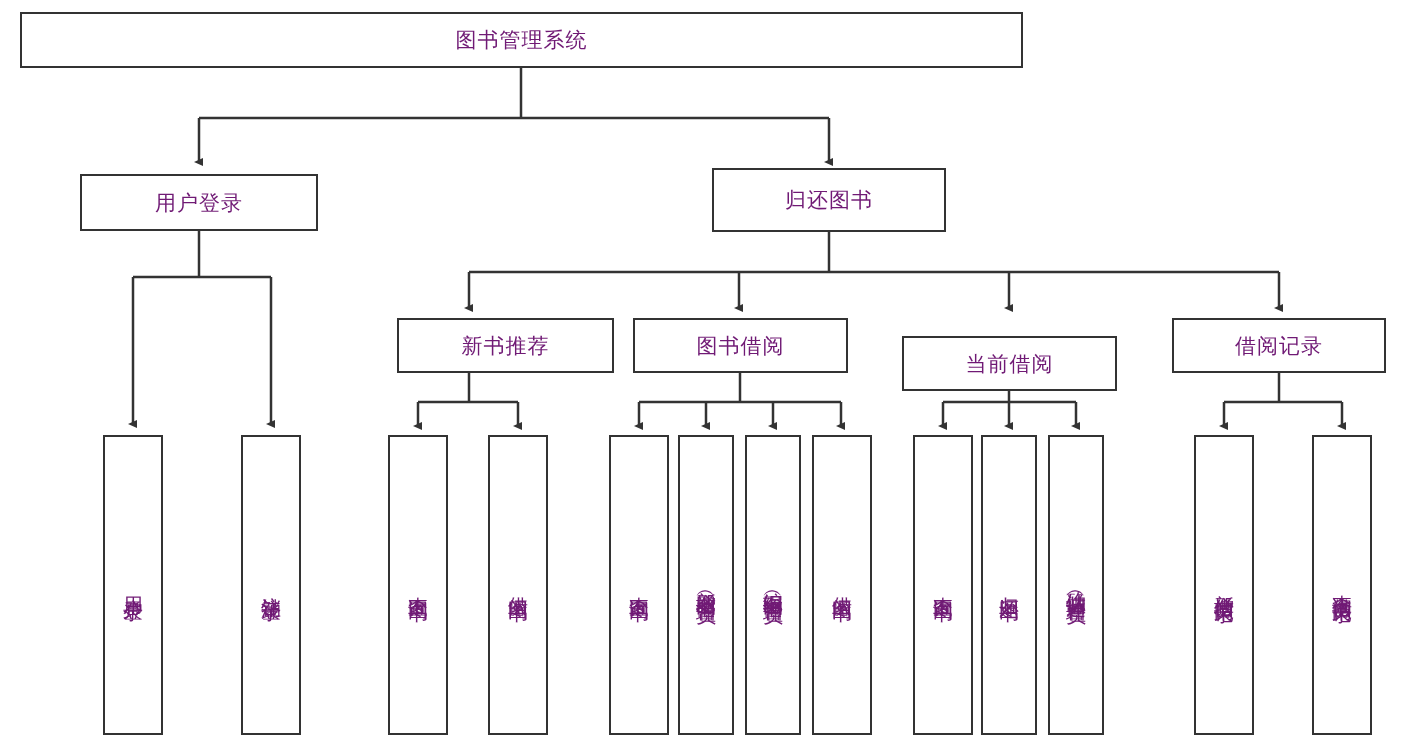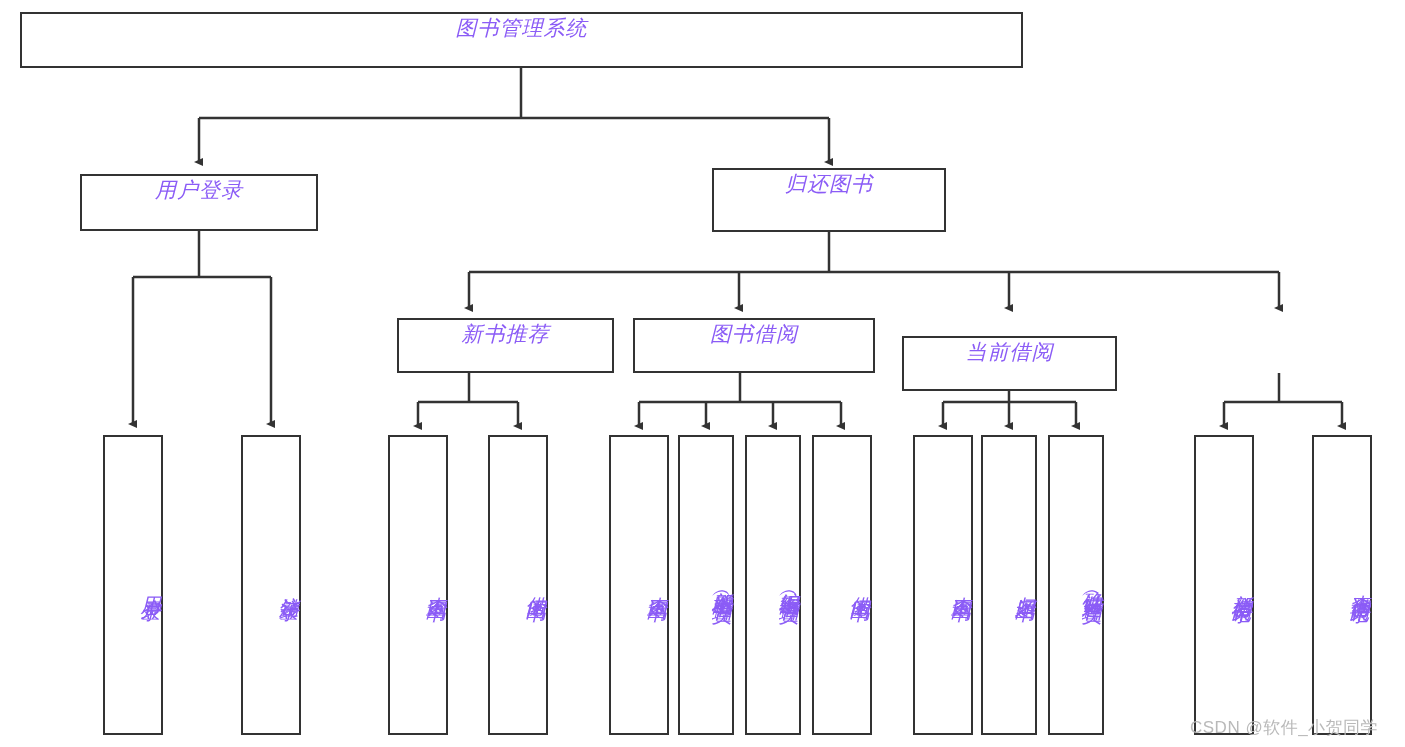--- a/index.html
+++ b/index.html
@@ -16,23 +16,23 @@
     height: 747px;
     background: #ffffff;
     overflow: hidden;
   }
   .node {
     position: absolute;
     box-sizing: border-box;
     border: 2.5px solid #333333;
     background: #ffffff;
     display: flex;
+    align-items: center;
     justify-content: center;
-    color: #8b5cf6;
-    font-style: italic;
+    color: #701a75;
   }
   .node.horiz {
     font-size: 21px;
     letter-spacing: 1px;
   }
   .node.vert {
     writing-mode: vertical-rl;
     text-orientation: upright;
     font-size: 20px;
     line-height: 1.05;
@@ -122,25 +122,28 @@
   <div class="node horiz" style="left:80px; top:174px; width:238px; height:57px;">
     <span class="label">用户登录</span>
   </div>
   <div class="node horiz" style="left:712px; top:168px; width:234px; height:64px;">
     <span class="label">归还图书</span>
   </div>
 
   <div class="node horiz" style="left:361px; top:318px; width:217px; height:55px;margin-left:36px;">
     <span class="label">新书推荐</span>
   </div>
-  <div class="node horiz" style="left:633px; top:318px; width:242px; height:55px;">
+  <div class="node horiz" style="left:633px; top:318px; width:215px; height:55px;">
     <span class="label">图书借阅</span>
   </div>
   <div class="node horiz" style="left:902px; top:336px; width:215px; height:55px;">
     <span class="label">当前借阅</span>
+  </div>
+  <div class="node horiz" style="left:1172px; top:318px; width:214px; height:55px;">
+    <span class="label">借阅记录</span>
   </div>
 
   <div class="node vert" style="left:103px; top:435px; width:60px; height:300px;">
     <span class="label">用户登录</span>
   </div>
   <div class="node vert" style="left:241px; top:435px; width:60px; height:300px;">
     <span class="label">注销登录</span>
   </div>
 
   <div class="node vert" style="left:388px; top:435px; width:60px; height:300px;">
@@ -173,15 +176,14 @@
     <span class="label">确认归还（管理员）</span>
   </div>
 
   <div class="node vert" style="left:1194px; top:435px; width:60px; height:300px;">
     <span class="label">新增借阅记录</span>
   </div>
   <div class="node vert" style="left:1312px; top:435px; width:60px; height:300px;">
     <span class="label">查询借阅记录</span>
   </div>
 
-  <div class="watermark" style="left:1190px; top:716px;">CSDN @软件_小贺同学</div>
 
 </div>
 
 </body></html>

